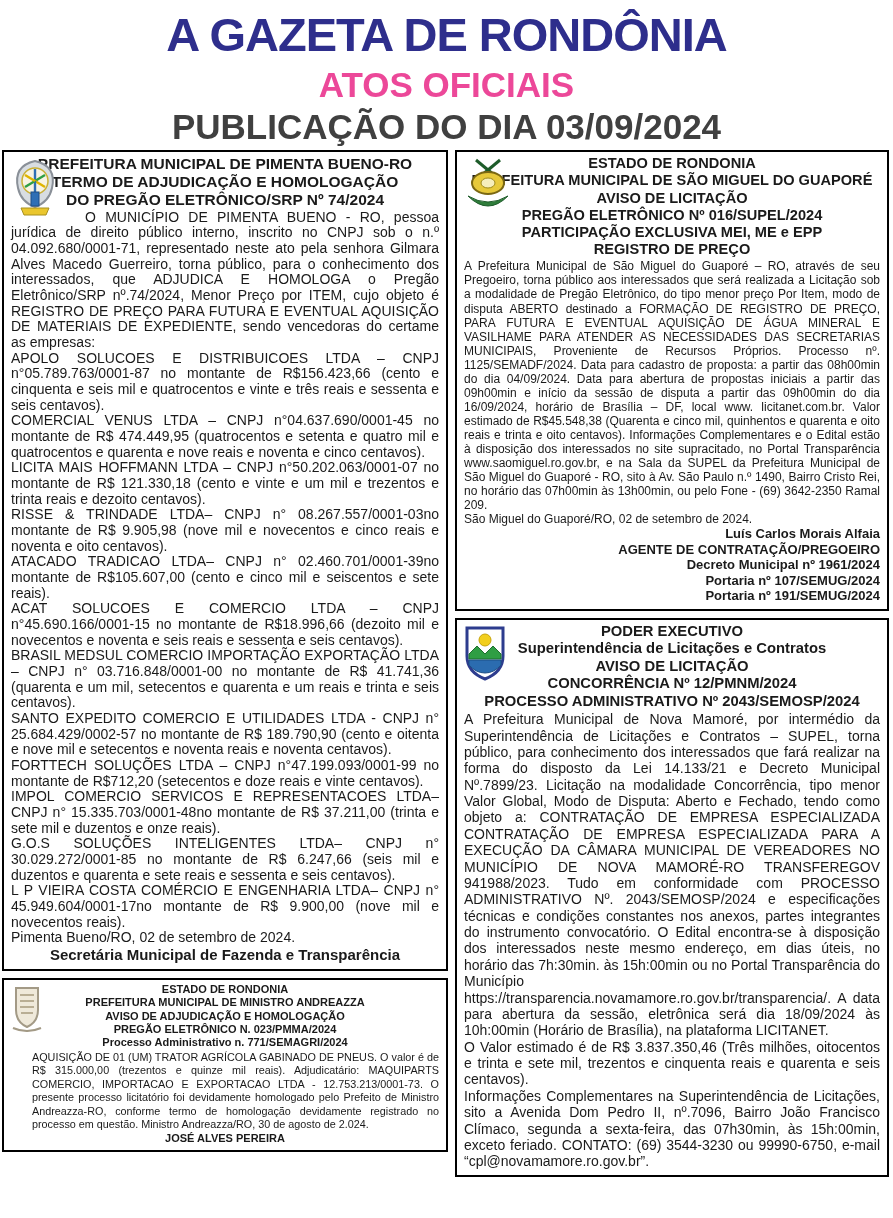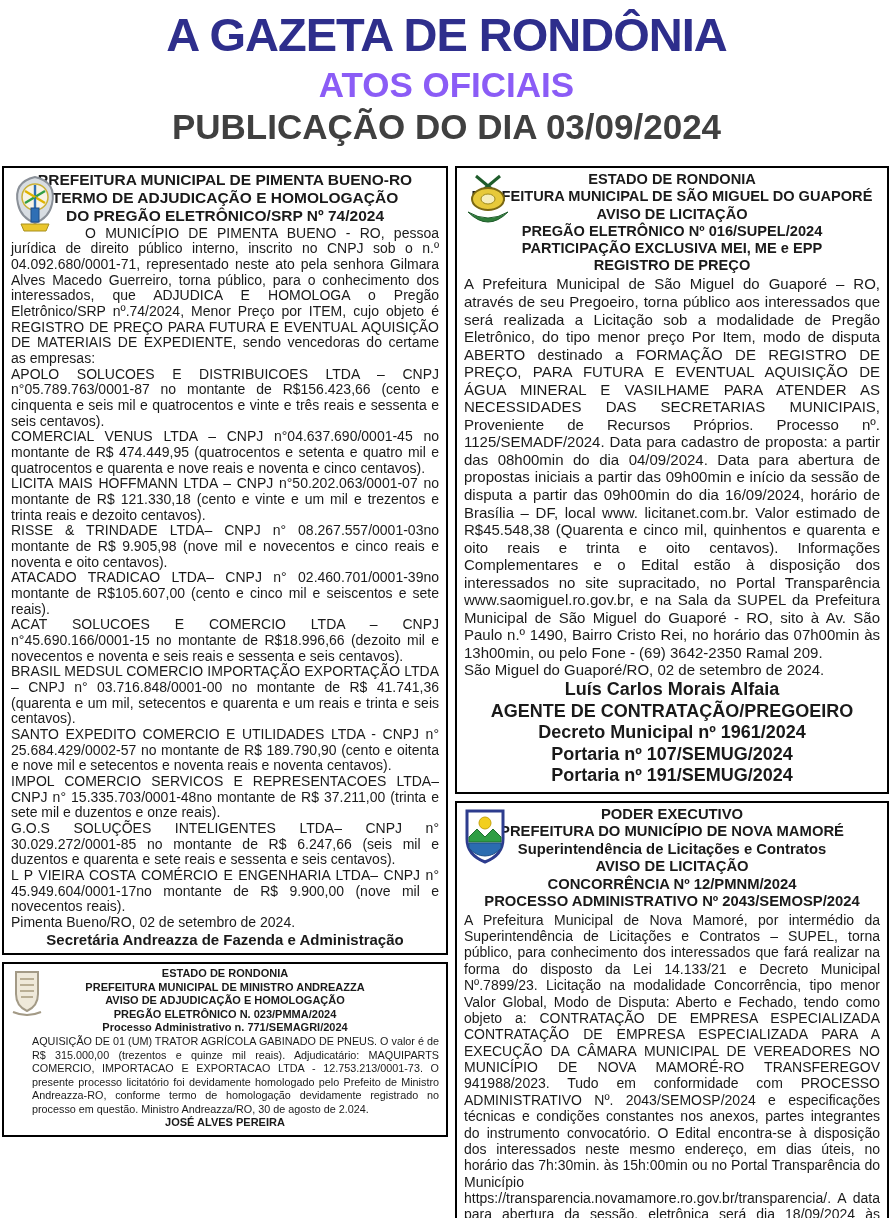--- a/index.html
+++ b/index.html
@@ -1,20 +1,20 @@
 <!DOCTYPE html>
 <html lang="pt-BR"><head>
 <meta charset="utf-8">
 <style>
   html,body{margin:0;padding:0;background:#fff;}
   body{width:893px;font-family:"Liberation Sans",sans-serif;color:#1a1a1a;}
   .page{width:893px;box-sizing:border-box;padding:0 2px;}
 
   
-  .masthead{text-align:center;padding-top:10px;padding-bottom:20px;}
+  .masthead{text-align:center;padding-top:10px;padding-bottom:4px;}
   .gz-title{font-size:47px;font-weight:bold;letter-spacing:-1px;line-height:1.05;}
   .gz-sub{font-size:35px;font-weight:bold;letter-spacing:0;line-height:1.15;margin-top:6px;}
   .gz-date{font-size:35px;font-weight:bold;line-height:1.1;margin-top:2px;}
 
   
   .cols{display:grid;grid-template-columns:446px 434px;column-gap:7px;align-items:start;}
   .col{display:flex;flex-direction:column;row-gap:7px;}
 
   
   .box{border:2px solid #000;background:#fff;position:relative;box-sizing:border-box;padding:3px 7px 5px 7px;}
@@ -27,36 +27,36 @@
   .box-pb .hlines{font-size:15.5px;line-height:1.15;}
   .box-pb .para{font-size:14px;line-height:1.12;}
   .box-pb .sig{font-size:15px;line-height:1.18;}
   .box-pb .body .para:first-child{text-indent:74px;}
 
   .box-ma .hlines{font-size:11px;line-height:1.22;}
   .box-ma .para{font-size:10.8px;line-height:1.25;margin-left:21px;}
   .box-ma .sig{font-size:11px;line-height:1.22;}
 
   .box-smg .hlines{font-size:14.6px;line-height:1.18;}
-  .box-smg .para{font-size:15px;line-height:1.17;}
-  .box-smg .sig{font-size:18px;line-height:1.2;}
+  .box-smg .para{font-size:12px;line-height:1.17;}
+  .box-smg .sig{font-size:13px;line-height:1.2;text-align:right;}
 
   .box-nm .hlines{font-size:14.8px;line-height:1.18;}
   .box-nm .para{font-size:14px;line-height:1.17;}
 
   .body{margin-top:1px;}
 </style>
 </head>
 <body>
 
 <div class="page">
 
   <header class="masthead">
     <div class="gz-title" style="color:#2e2e8c">A GAZETA DE RONDÔNIA</div>
-    <div class="gz-sub" style="color:#8b5cf6">ATOS OFICIAIS</div>
+    <div class="gz-sub" style="color:#ec4899">ATOS OFICIAIS</div>
     <div class="gz-date" style="color:#404040">PUBLICAÇÃO DO DIA 03/09/2024</div>
   </header>
 
   <main class="cols">
 
     <div class="col">
 
       <section class="box box-pb">
         <span class="crest">
           <svg width="52" height="62" viewBox="0 0 52 62">
@@ -82,27 +82,28 @@
         <div class="body">
             <div class="para">O MUNICÍPIO DE PIMENTA BUENO - RO, pessoa jurídica de direito público interno, inscrito no CNPJ sob o n.º 04.092.680/0001-71, representado neste ato pela senhora Gilmara Alves Macedo Guerreiro, torna público, para o conhecimento dos interessados, que ADJUDICA E HOMOLOGA o Pregão Eletrônico/SRP nº.74/2024, Menor Preço por ITEM, cujo objeto é REGISTRO DE PREÇO PARA FUTURA E EVENTUAL AQUISIÇÃO DE MATERIAIS DE EXPEDIENTE, sendo vencedoras do certame as empresas:</div>
             <div class="para">APOLO SOLUCOES E DISTRIBUICOES LTDA – CNPJ n°05.789.763/0001-87 no montante de R$156.423,66 (cento e cinquenta e seis mil e quatrocentos e vinte e três reais e sessenta e seis centavos).</div>
             <div class="para">COMERCIAL VENUS LTDA – CNPJ n°04.637.690/0001-45 no montante de R$ 474.449,95 (quatrocentos e setenta e quatro mil e quatrocentos e quarenta e nove reais e noventa e cinco centavos).</div>
             <div class="para">LICITA MAIS HOFFMANN LTDA – CNPJ n°50.202.063/0001-07 no montante de R$ 121.330,18 (cento e vinte e um mil e trezentos e trinta reais e dezoito centavos).</div>
             <div class="para">RISSE &amp; TRINDADE LTDA– CNPJ n° 08.267.557/0001-03no montante de R$ 9.905,98 (nove mil e novecentos e cinco reais e noventa e oito centavos).</div>
             <div class="para">ATACADO TRADICAO LTDA– CNPJ n° 02.460.701/0001-39no montante de R$105.607,00 (cento e cinco mil e seiscentos e sete reais).</div>
             <div class="para">ACAT SOLUCOES E COMERCIO LTDA – CNPJ n°45.690.166/0001-15 no montante de R$18.996,66 (dezoito mil e novecentos e noventa e seis reais e sessenta e seis centavos).</div>
             <div class="para">BRASIL MEDSUL COMERCIO IMPORTAÇÃO EXPORTAÇÃO LTDA – CNPJ n° 03.716.848/0001-00 no montante de R$ 41.741,36 (quarenta e um mil, setecentos e quarenta e um reais e trinta e seis centavos).</div>
             <div class="para">SANTO EXPEDITO COMERCIO E UTILIDADES LTDA - CNPJ n° 25.684.429/0002-57 no montante de R$ 189.790,90 (cento e oitenta e nove mil e setecentos e noventa reais e noventa centavos).</div>
+            <div class="para">FORTTECH SOLUÇÕES LTDA – CNPJ n°47.199.093/0001-99 no montante de R$712,20 (setecentos e doze reais e vinte centavos).</div>
             <div class="para">IMPOL COMERCIO SERVICOS E REPRESENTACOES LTDA– CNPJ n° 15.335.703/0001-48no montante de R$ 37.211,00 (trinta e sete mil e duzentos e onze reais).</div>
             <div class="para">G.O.S SOLUÇÕES INTELIGENTES LTDA– CNPJ n° 30.029.272/0001-85 no montante de R$ 6.247,66 (seis mil e duzentos e quarenta e sete reais e sessenta e seis centavos).</div>
             <div class="para">L P VIEIRA COSTA COMÉRCIO E ENGENHARIA LTDA– CNPJ n° 45.949.604/0001-17no montante de R$ 9.900,00 (nove mil e novecentos reais).</div>
             <div class="para">Pimenta Bueno/RO, 02 de setembro de 2024.</div>
           </div>
         <div class="sig">
-            <div class="sig-line">Secretária Andreazza de Fazenda e Administração</div>
+            <div class="sig-line">Secretária Municipal de Fazenda e Transparência</div>
           </div>
       </section>
 
       <section class="box box-ma">
         <span class="crest">
           <svg width="36" height="48" viewBox="0 0 36 48">
             <path d="M7 4 H29 V26 Q29 38 18 43 Q7 38 7 26 Z" fill="#efe9da" stroke="#a39a86" stroke-width="2"></path>
             <path d="M11 11 h14 M11 17 h14 M11 23 h14 M12 29 h12" stroke="#b9ae94" stroke-width="2"></path>
             <path d="M4 44 Q18 50 32 44" fill="none" stroke="#a39a86" stroke-width="2"></path>
           </svg>
@@ -163,21 +164,20 @@
         <span class="crest">
           <svg width="46" height="60" viewBox="0 0 46 60">
             <path d="M5 4 H41 V32 Q41 48 23 55 Q5 48 5 32 Z" fill="#ffffff" stroke="#2d3c8e" stroke-width="3"></path>
             <circle cx="23" cy="16" r="6" fill="#f2cf1d" stroke="#c7a40a"></circle>
             <path d="M7 30 l8 -8 8 8 8 -8 8 8 v5 H7 Z" fill="#2f9e44" stroke="#1e6e2e"></path>
             <path d="M7 36 H39 V41 Q32 49 23 49 Q14 49 7 41 Z" fill="#2b6cb0" stroke="#1d4e85"></path>
           </svg>
         </span>
         <div class="hlines">
             <div class="hline">PODER EXECUTIVO</div>
-            <div class="hline">PREFEITURA DO MUNICÍPIO DE NOVA MAMORÉ</div>
             <div class="hline">Superintendência de Licitações e Contratos</div>
             <div class="hline">AVISO DE LICITAÇÃO</div>
             <div class="hline">CONCORRÊNCIA Nº 12/PMNM/2024</div>
             <div class="hline">PROCESSO ADMINISTRATIVO Nº 2043/SEMOSP/2024</div>
           </div>
         <div class="body">
             <div class="para">A Prefeitura Municipal de Nova Mamoré, por intermédio da Superintendência de Licitações e Contratos – SUPEL, torna público, para conhecimento dos interessados que fará realizar na forma do disposto da Lei 14.133/21 e Decreto Municipal Nº.7899/23. Licitação na modalidade Concorrência, tipo menor Valor Global, Modo de Disputa: Aberto e Fechado, tendo como objeto a: CONTRATAÇÃO DE EMPRESA ESPECIALIZADA CONTRATAÇÃO DE EMPRESA ESPECIALIZADA PARA A EXECUÇÃO DA CÂMARA MUNICIPAL DE VEREADORES NO MUNICÍPIO DE NOVA MAMORÉ-RO TRANSFEREGOV 941988/2023. Tudo em conformidade com PROCESSO ADMINISTRATIVO Nº. 2043/SEMOSP/2024 e especificações técnicas e condições constantes nos anexos, partes integrantes do instrumento convocatório. O Edital encontra-se à disposição dos interessados neste mesmo endereço, em dias úteis, no horário das 7h:30min. às 15h:00min ou no Portal Transparência do Município https://transparencia.novamamore.ro.gov.br/transparencia/. A data para abertura da sessão, eletrônica será dia 18/09/2024 às 10h:00min (Horário de Brasília), na plataforma LICITANET.</div>
             <div class="para">O Valor estimado é de R$ 3.837.350,46 (Três milhões, oitocentos e trinta e sete mil, trezentos e cinquenta reais e quarenta e seis centavos).</div>
             <div class="para">Informações Complementares na Superintendência de Licitações, sito a Avenida Dom Pedro II, nº.7096, Bairro João Francisco Clímaco, segunda a sexta-feira, das 07h30min, às 15h:00min, exceto feriado. CONTATO: (69) 3544-3230 ou 99990-6750, e-mail “cpl@novamamore.ro.gov.br”.</div>
           </div>

